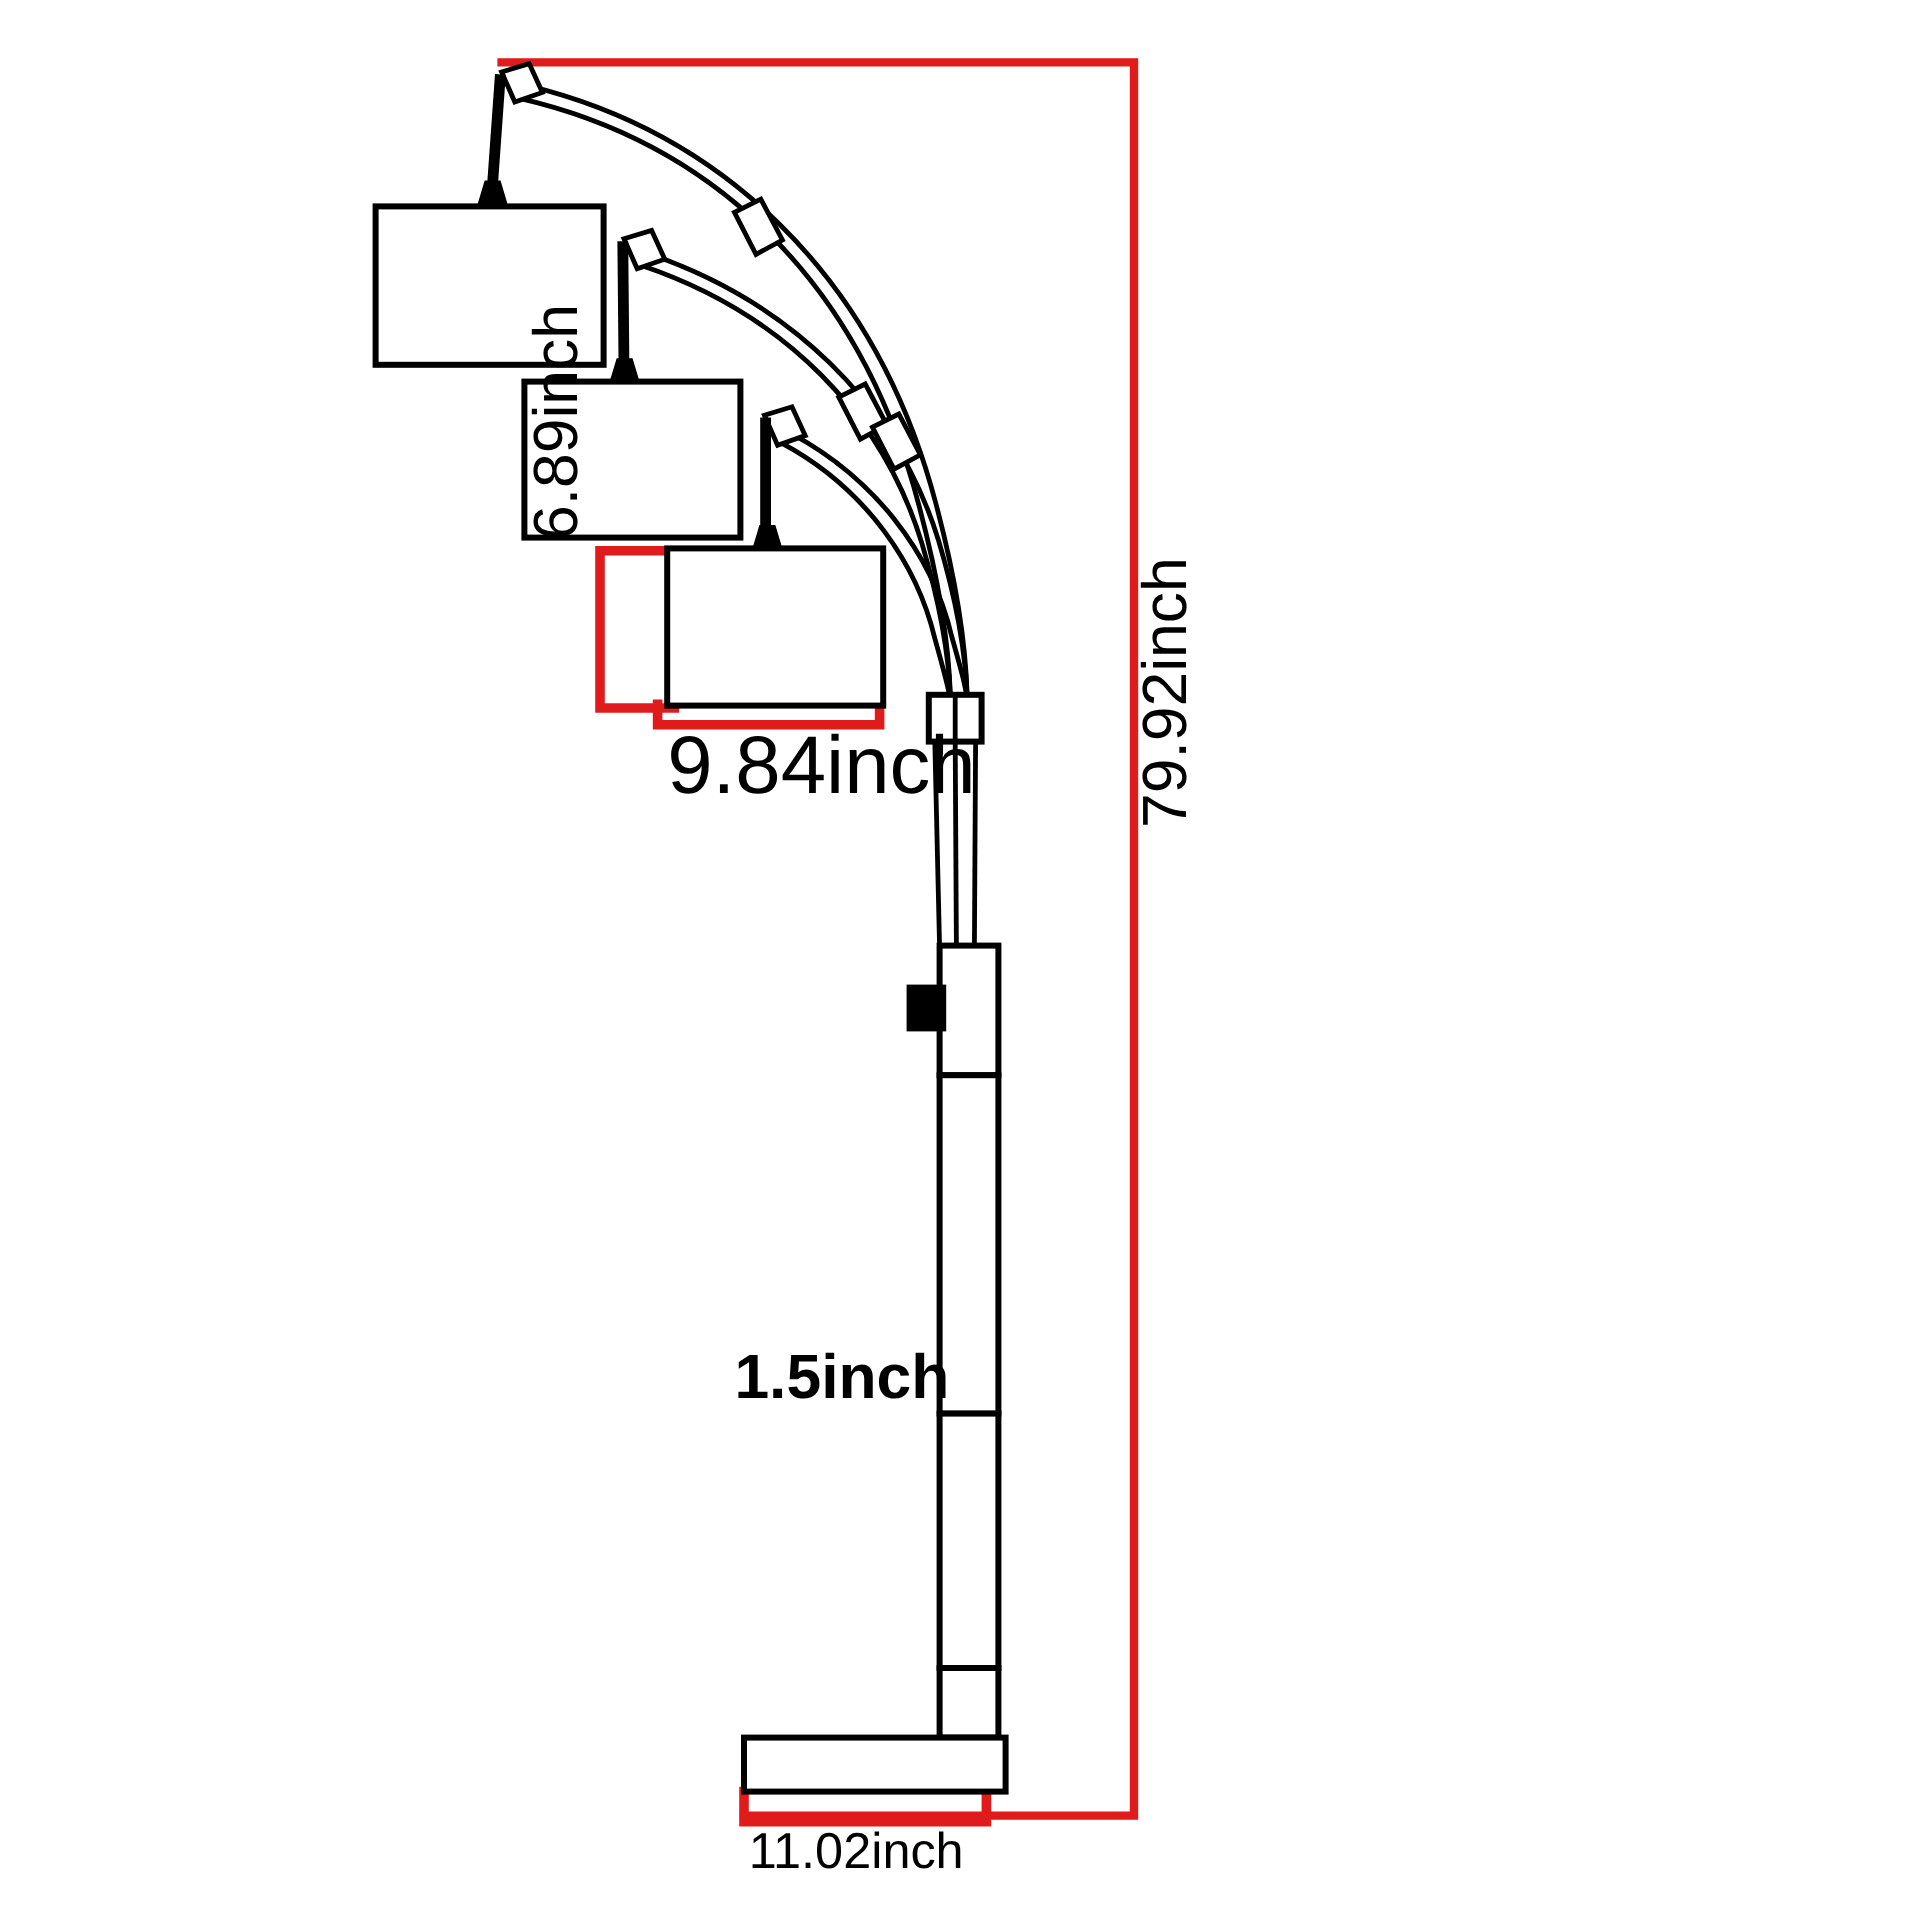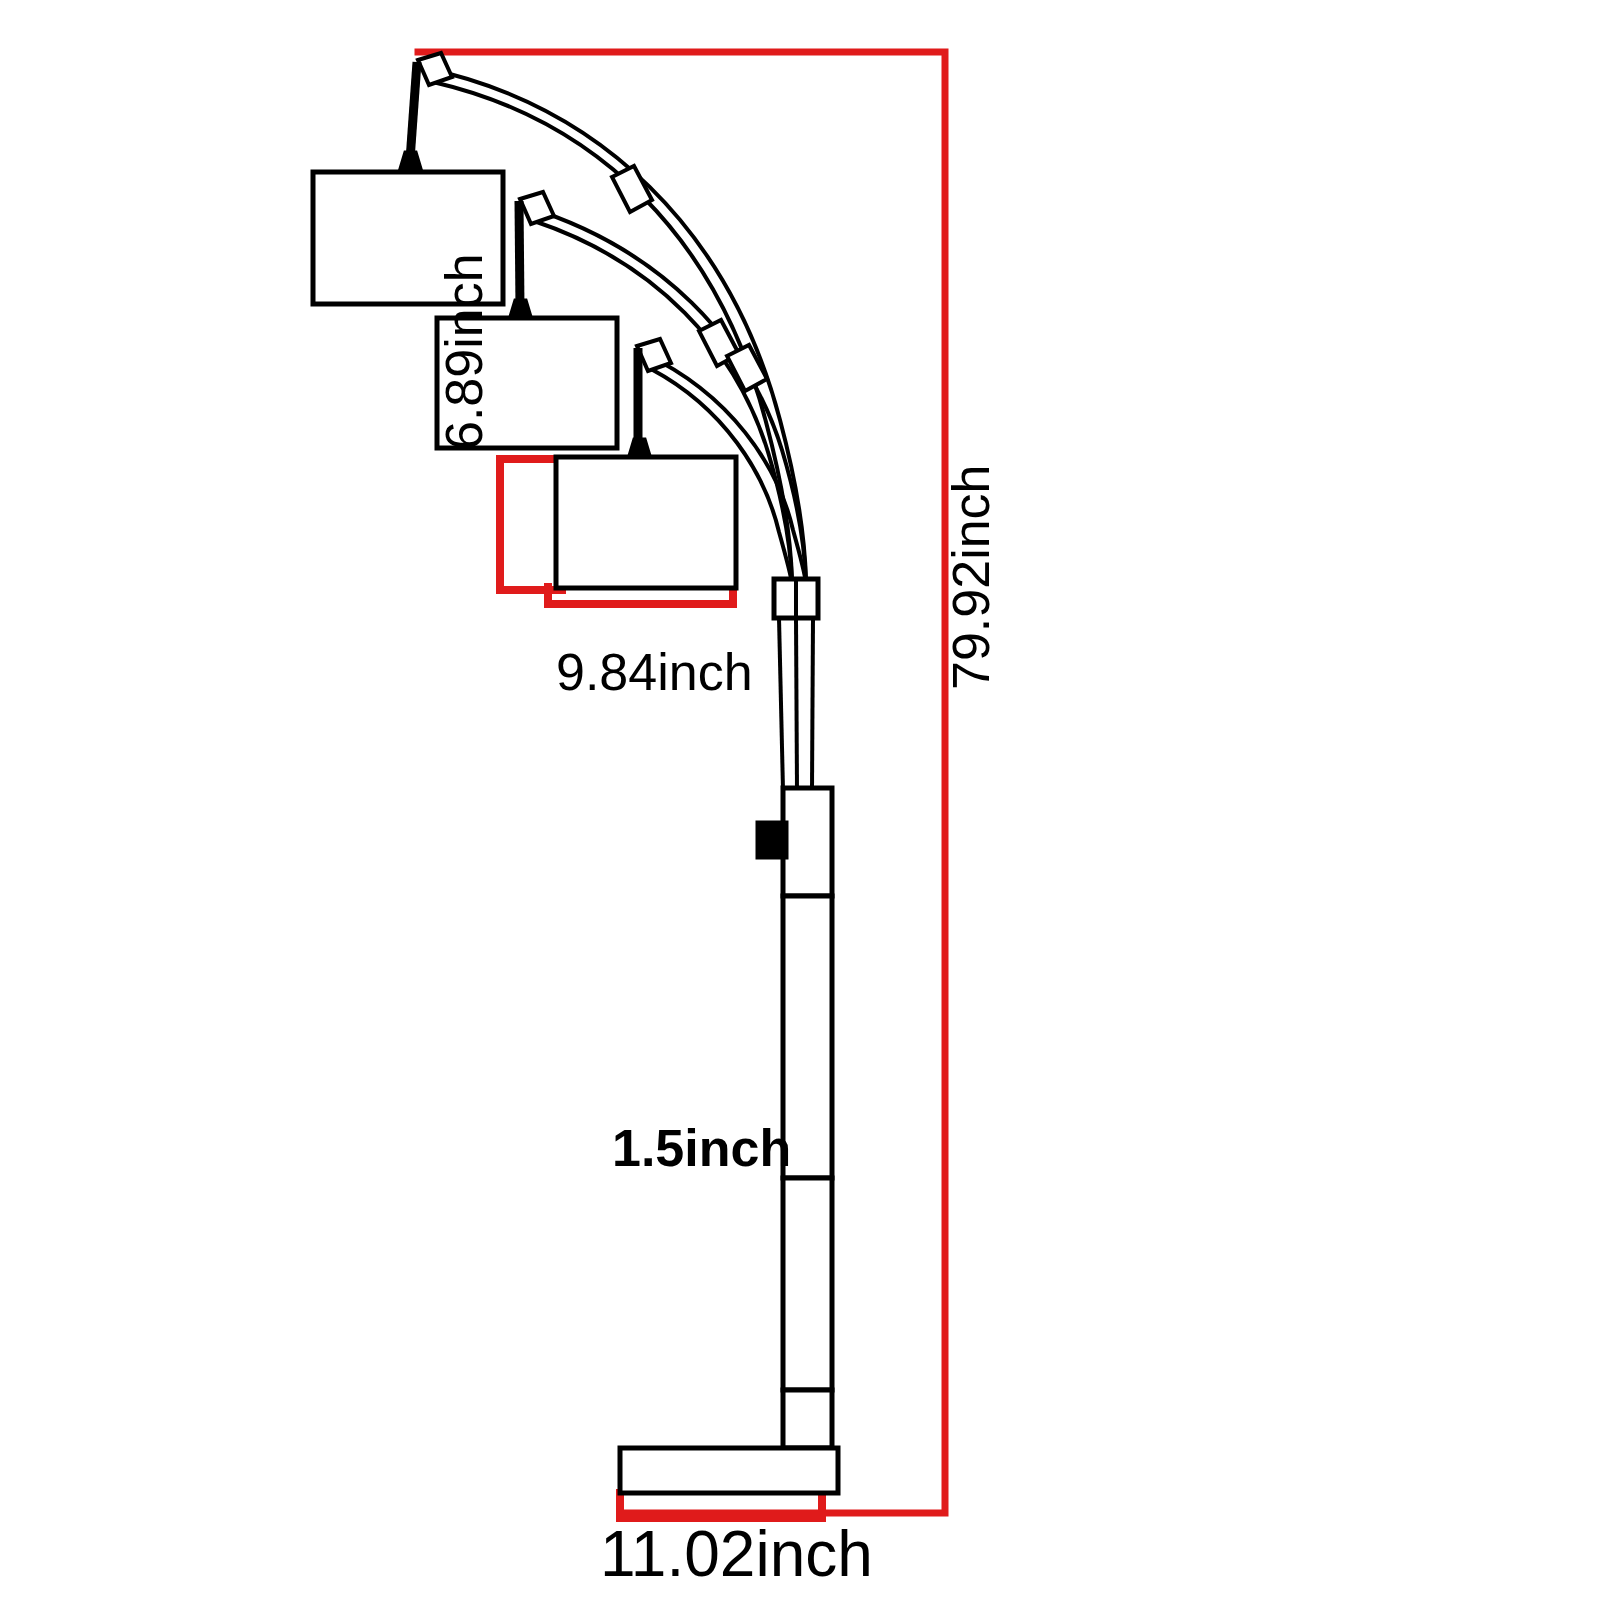--- a/index.html
+++ b/index.html
@@ -45,33 +45,33 @@
   }
   #label-shade-height {
     left: 438px;
     top: 450px;
     font-size: 52px;
     transform: rotate(-90deg);
     transform-origin: left top;
   }
   #label-shade-width {
     left: 556px;
-    top: 646px;
-    font-size: 52px;
+    top: 604px;
+    font-size: 68px;
   }
   #label-pole-dia {
     left: 612px;
     top: 1122px;
     font-size: 52px;
     font-weight: bold;
   }
   #label-base-dia {
-    left: 600px;
+    left: 624px;
     top: 1522px;
-    font-size: 64px;
+    font-size: 42px;
   }
 </style>
 </head>
 <body>
 
 <div id="drawing-root">
 
   <svg id="lamp-svg" viewBox="0 0 1600 1600" xmlns="http://www.w3.org/2000/svg">
 
     <g>

